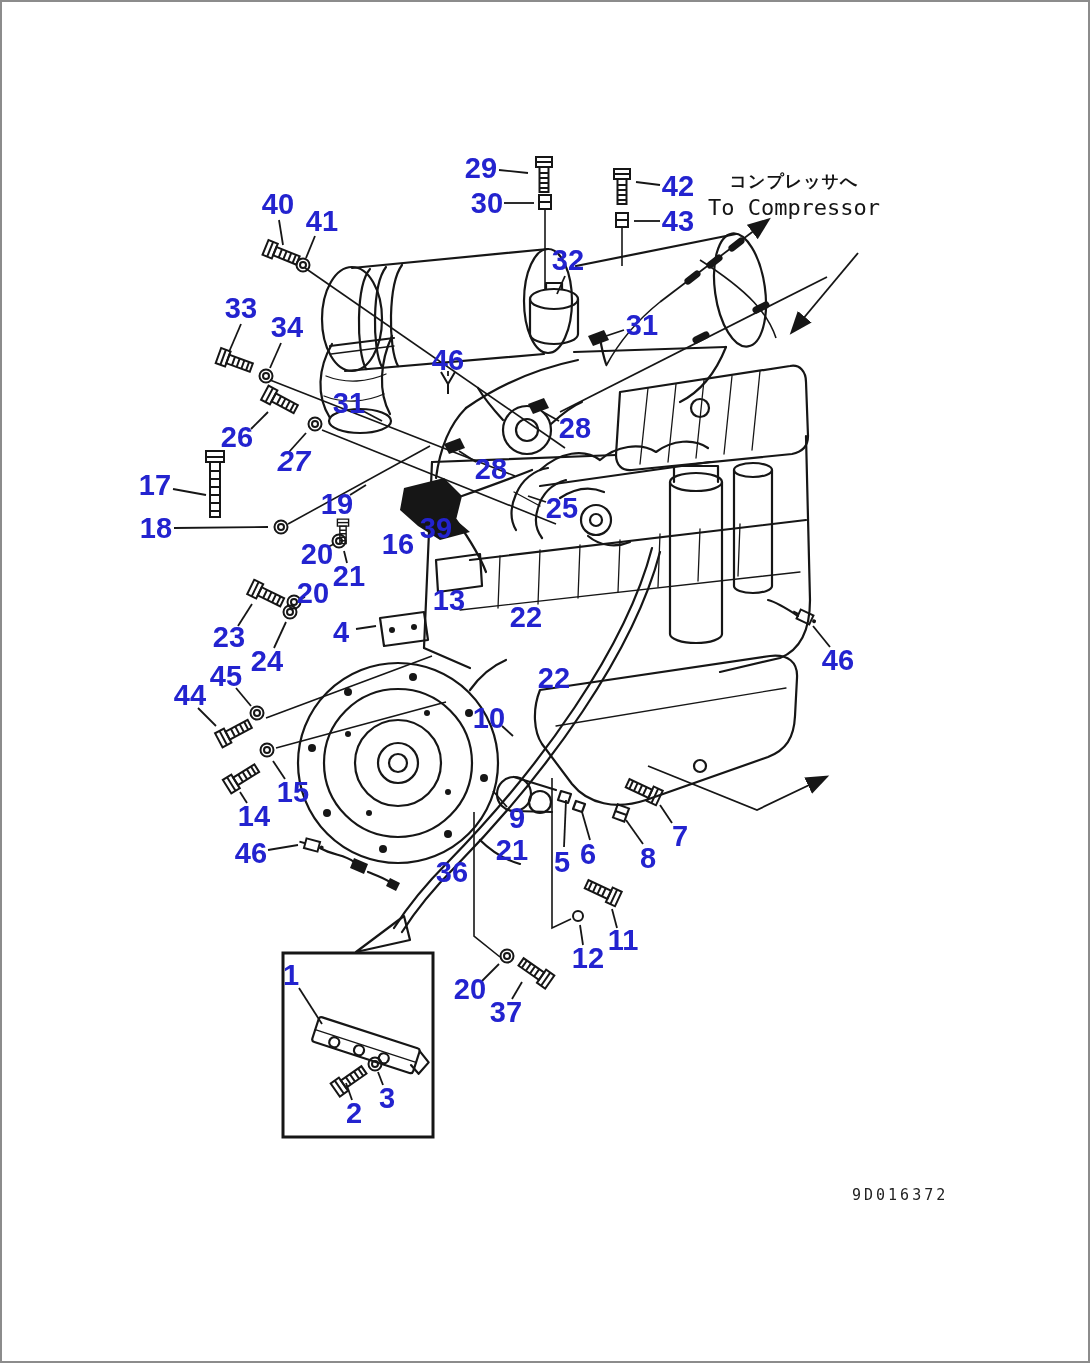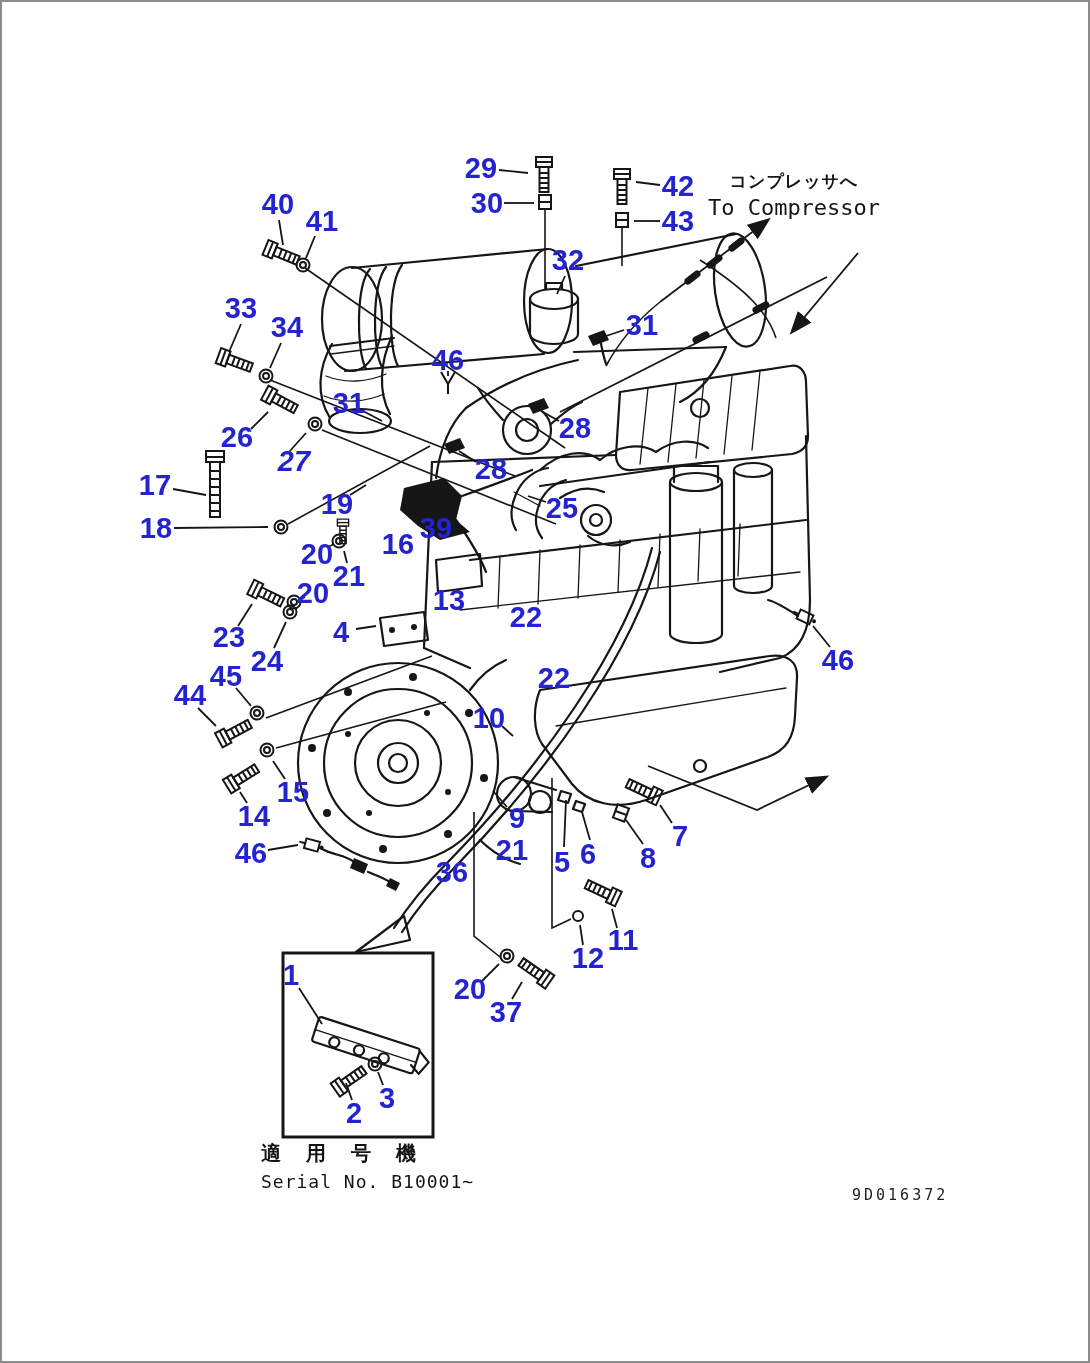--- a/index.html
+++ b/index.html
@@ -353,24 +353,20 @@
         <line x1="383" y1="1085" x2="378" y2="1072" class="leader"></line>
         <use href="#sym-washer" transform="translate(375 1064) rotate(0) scale(1)" class="part"></use>
       </g>
   </svg>
 
   <div class="ann" style="left:794px;top:170px;">
     <div class="jp">コンプレッサへ</div>
     <div class="en">To Compressor</div>
   </div>
 
-  <div class="serial">
-    <div class="jp">適 用 号 機</div>
-    <div class="en">Serial No. B10001~</div>
-  </div>
 
   <div class="doccode">9D016372</div>
 
   <div id="callout-layer">
       <div class="callout" style="left: 481px; top: 168px;">29</div>
       <div class="callout" style="left: 487px; top: 203px;">30</div>
       <div class="callout" style="left: 678px; top: 186px;">42</div>
       <div class="callout" style="left: 678px; top: 221px;">43</div>
       <div class="callout" style="left: 278px; top: 204px;">40</div>
       <div class="callout" style="left: 322px; top: 221px;">41</div>

